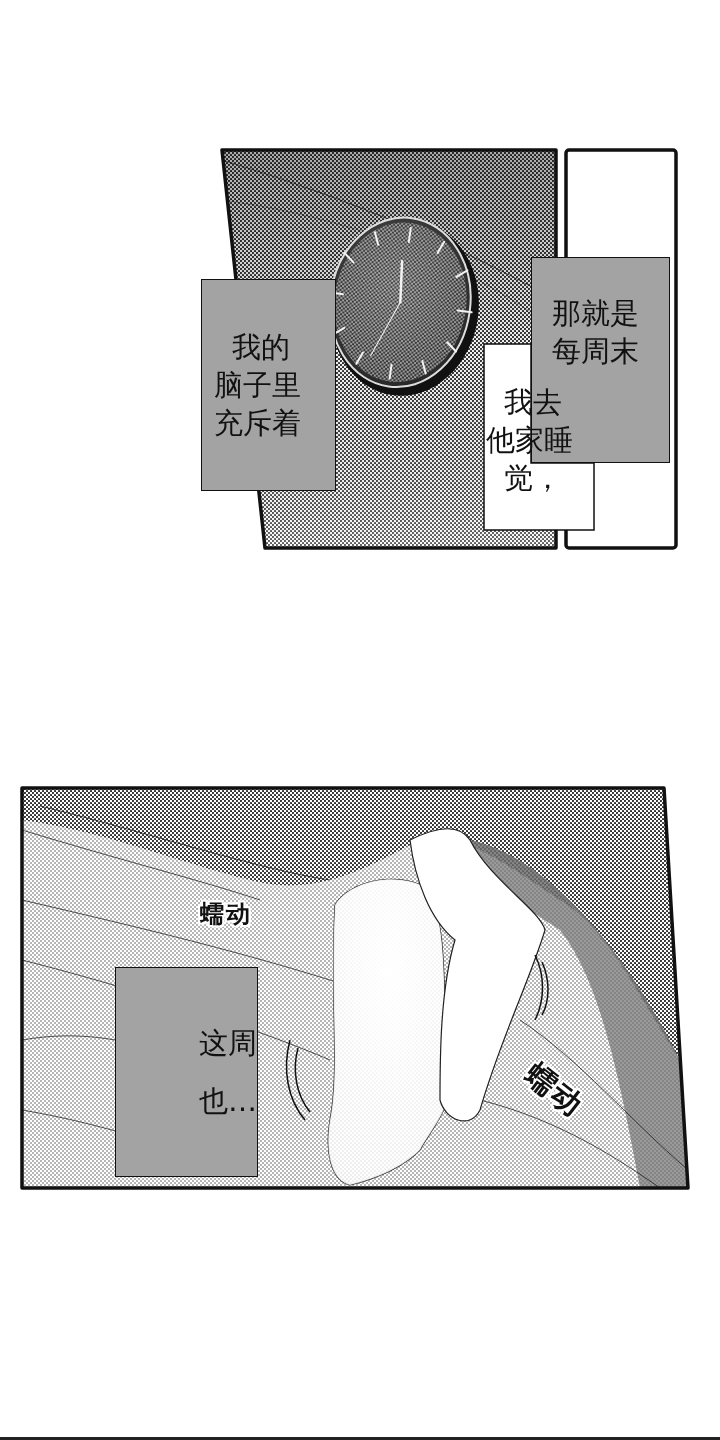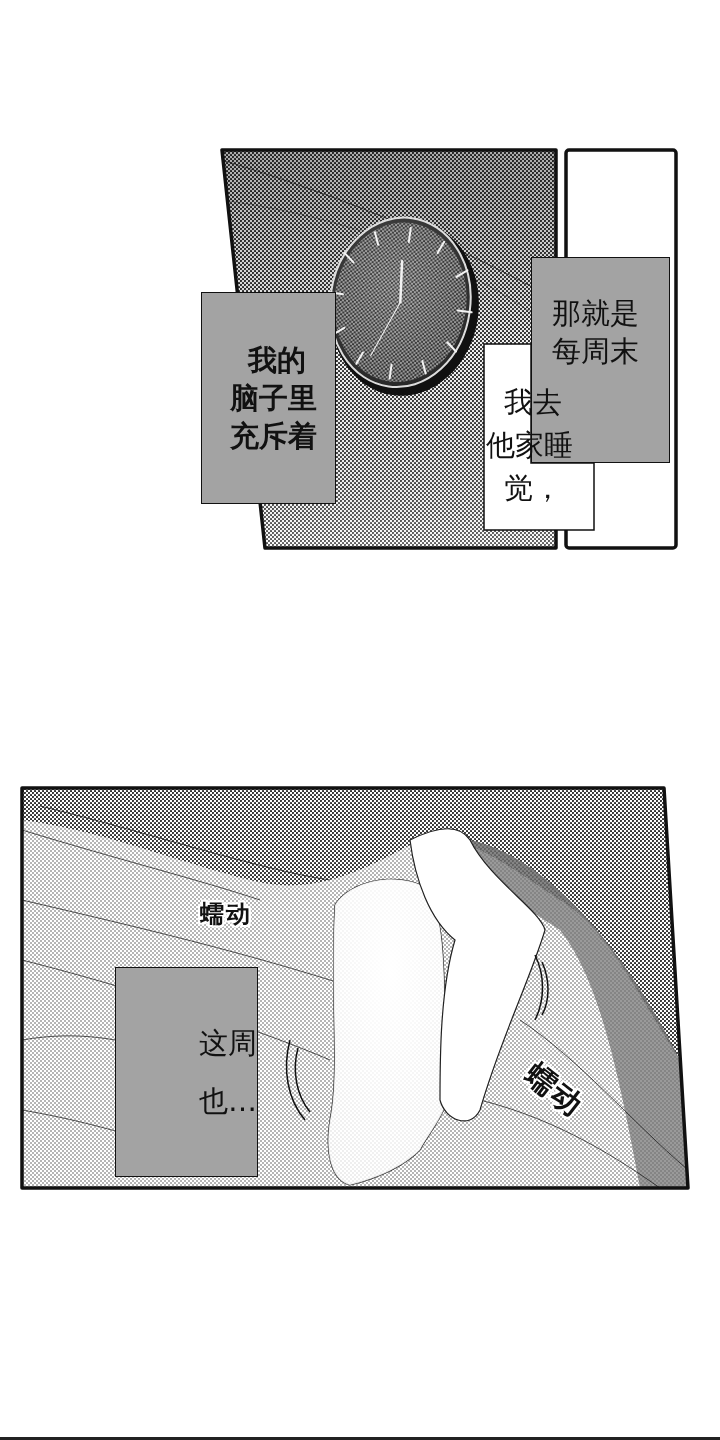--- a/index.html
+++ b/index.html
@@ -115,37 +115,37 @@
     <g stroke="#111" stroke-width="1.5" fill="none">
       <path d="M290,1040 C282,1070 288,1100 305,1120"></path>
       <path d="M298,1048 C292,1070 296,1095 310,1112"></path>
       <path d="M535,955 C545,975 545,1000 535,1020"></path>
       <path d="M542,962 C550,980 550,1000 542,1015"></path>
     </g>
   </g>
   <polygon points="22,788 664,788 688,1188 22,1188" fill="none" stroke="#111" stroke-width="3.5" stroke-linejoin="round"></polygon>
 </svg>
 
-<div class="caption-box" style="left:201px; top:292px; width:135px; height:212px; padding-left:28px; align-items:flex-start;font-weight:bold;">
+<div class="caption-box" style="left:201px; top:279px; width:135px; height:212px; padding-left:12px; align-items:flex-start;">
   <span style="padding-left:18px;">我的</span>
   <span>脑子里</span>
   <span>充斥着</span>
 </div>
 
 <div class="caption-box" style="left:531px; top:257px; width:139px; height:206px; padding-left:20px; align-items:flex-start; justify-content:flex-start; padding-top:36px;">
   <span>那就是</span>
   <span>每周末</span>
 </div>
 
 <div class="caption-box" style="left:484px; top:344px; width:110px; height:186px; border:none; background:transparent; align-items:flex-start; justify-content:flex-start;">
 </div>
 <svg class="abs" style="left:0; top:0;" width="720" height="560">
   <path d="M484,344 L531,344 L531,463 L594,463 L594,530 L484,530 Z" fill="#fff" stroke="#111" stroke-width="1.5"></path>
 </svg>
-<div class="caption-box" style="left:486px; top:383px; width:110px; height:124px; border:none; background:transparent; justify-content:space-between; align-items:flex-start;">
+<div class="caption-box" style="left:486px; top:383px; width:110px; height:124px; border:none; background:transparent; justify-content:flex-start; align-items:flex-start;">
   <span style="padding-left:18px;">我去</span>
   <span>他家睡</span>
   <span style="padding-left:18px;">觉，</span>
 </div>
 
 <div class="sfx" style="left:200px; top:898px;">蠕动</div>
 <div class="sfx" style="left:522px; top:1070px; font-size:30px; transform:rotate(38deg);">蠕动</div>
 
 <div class="caption-box" style="left:115px; top:967px; width:143px; height:210px; padding-left:38px; align-items:flex-end;gap:20px;">
   <span>这周</span>

